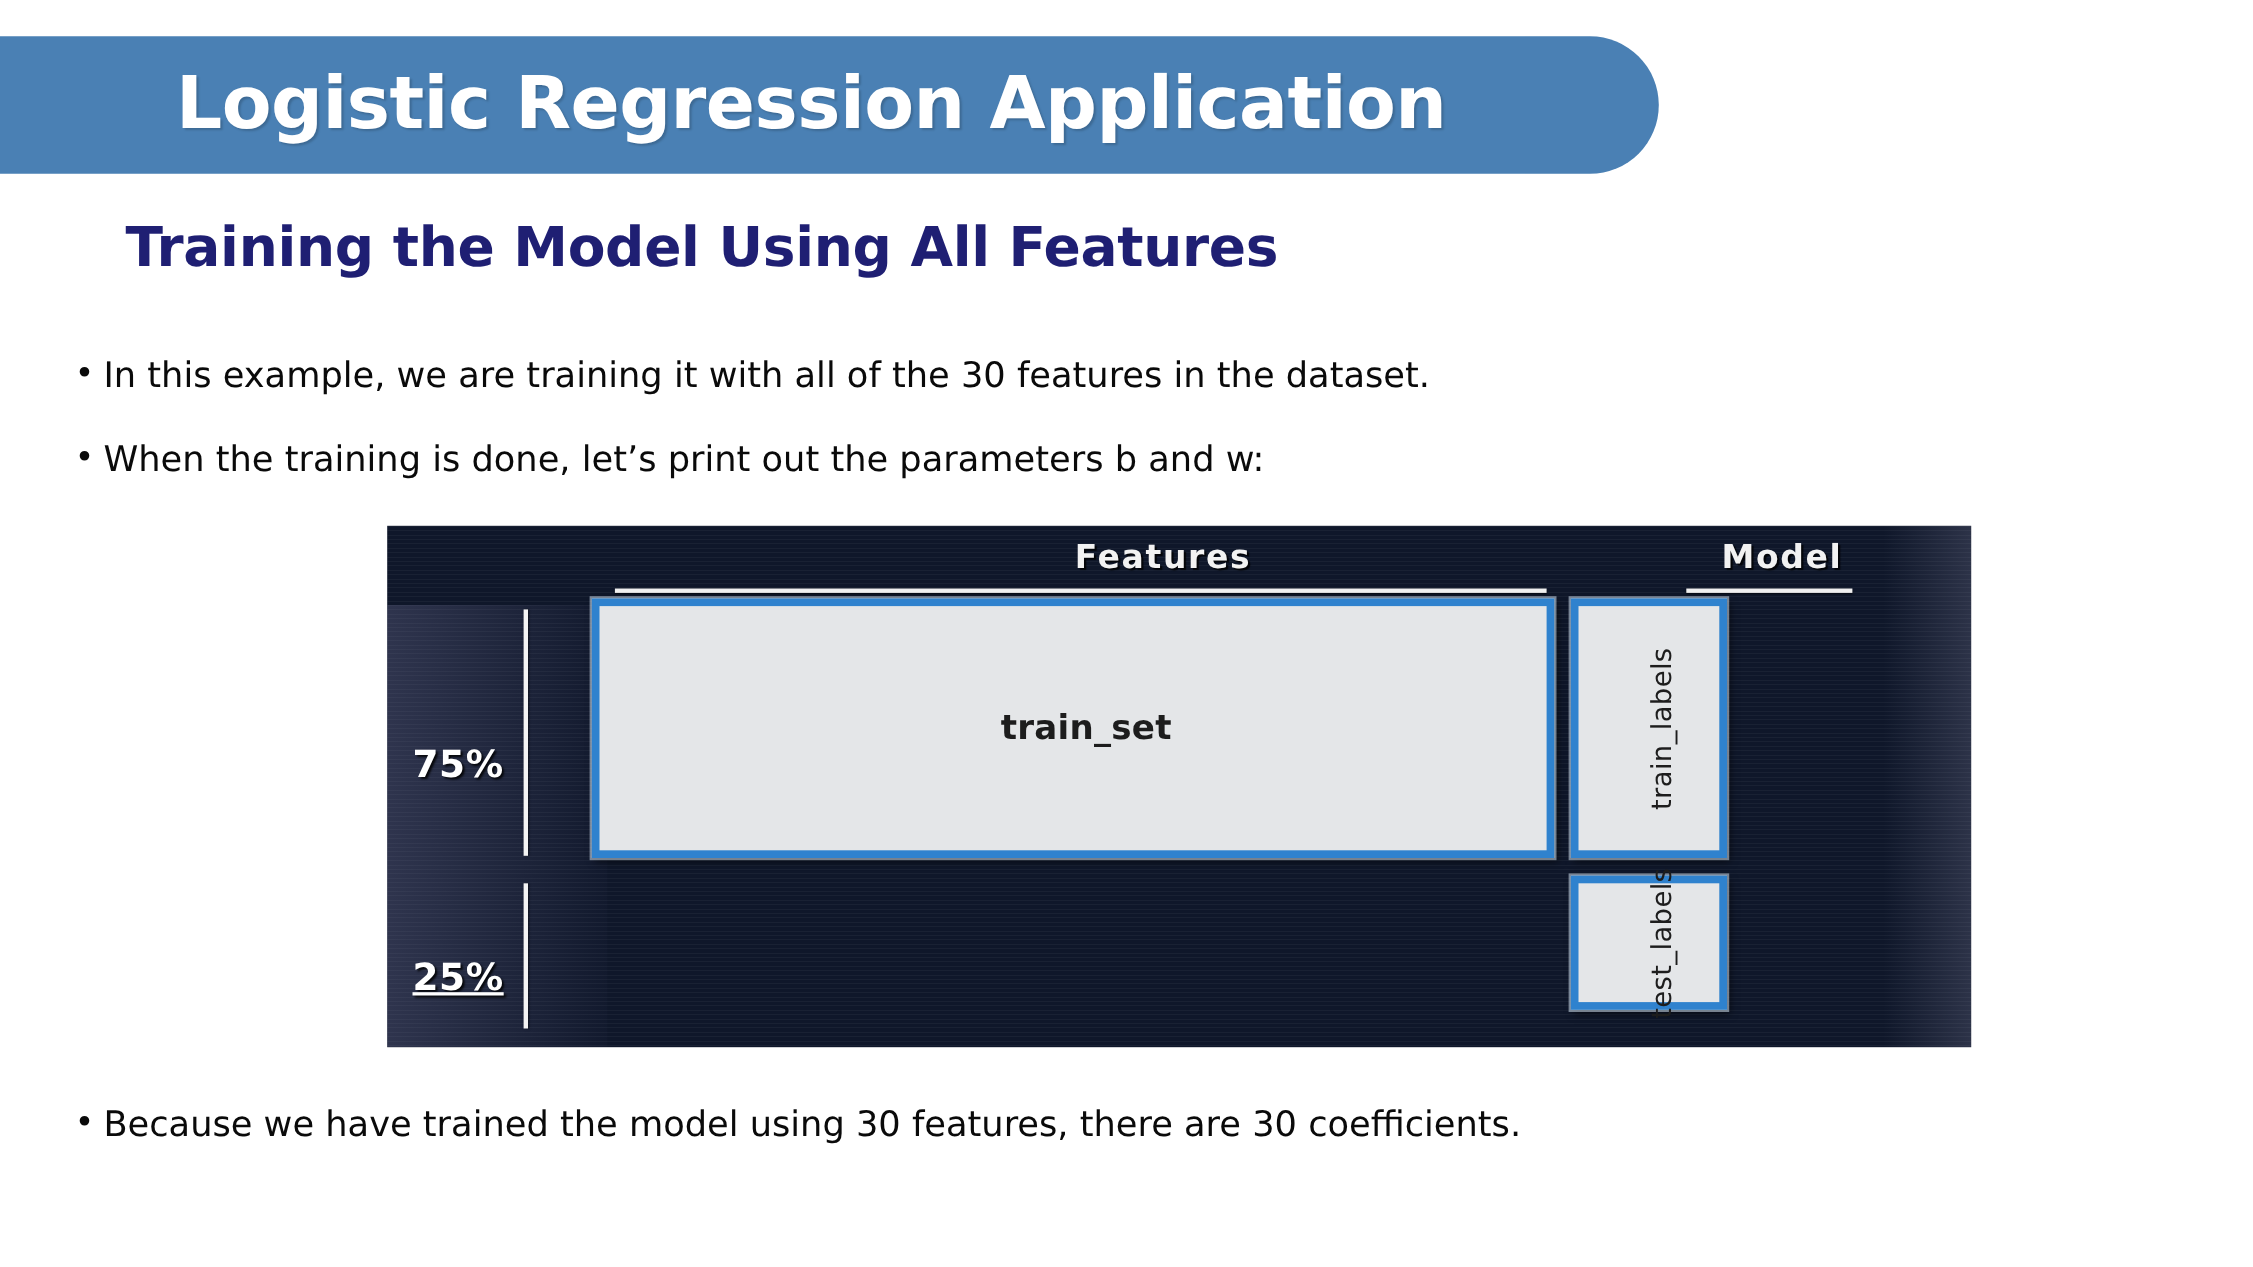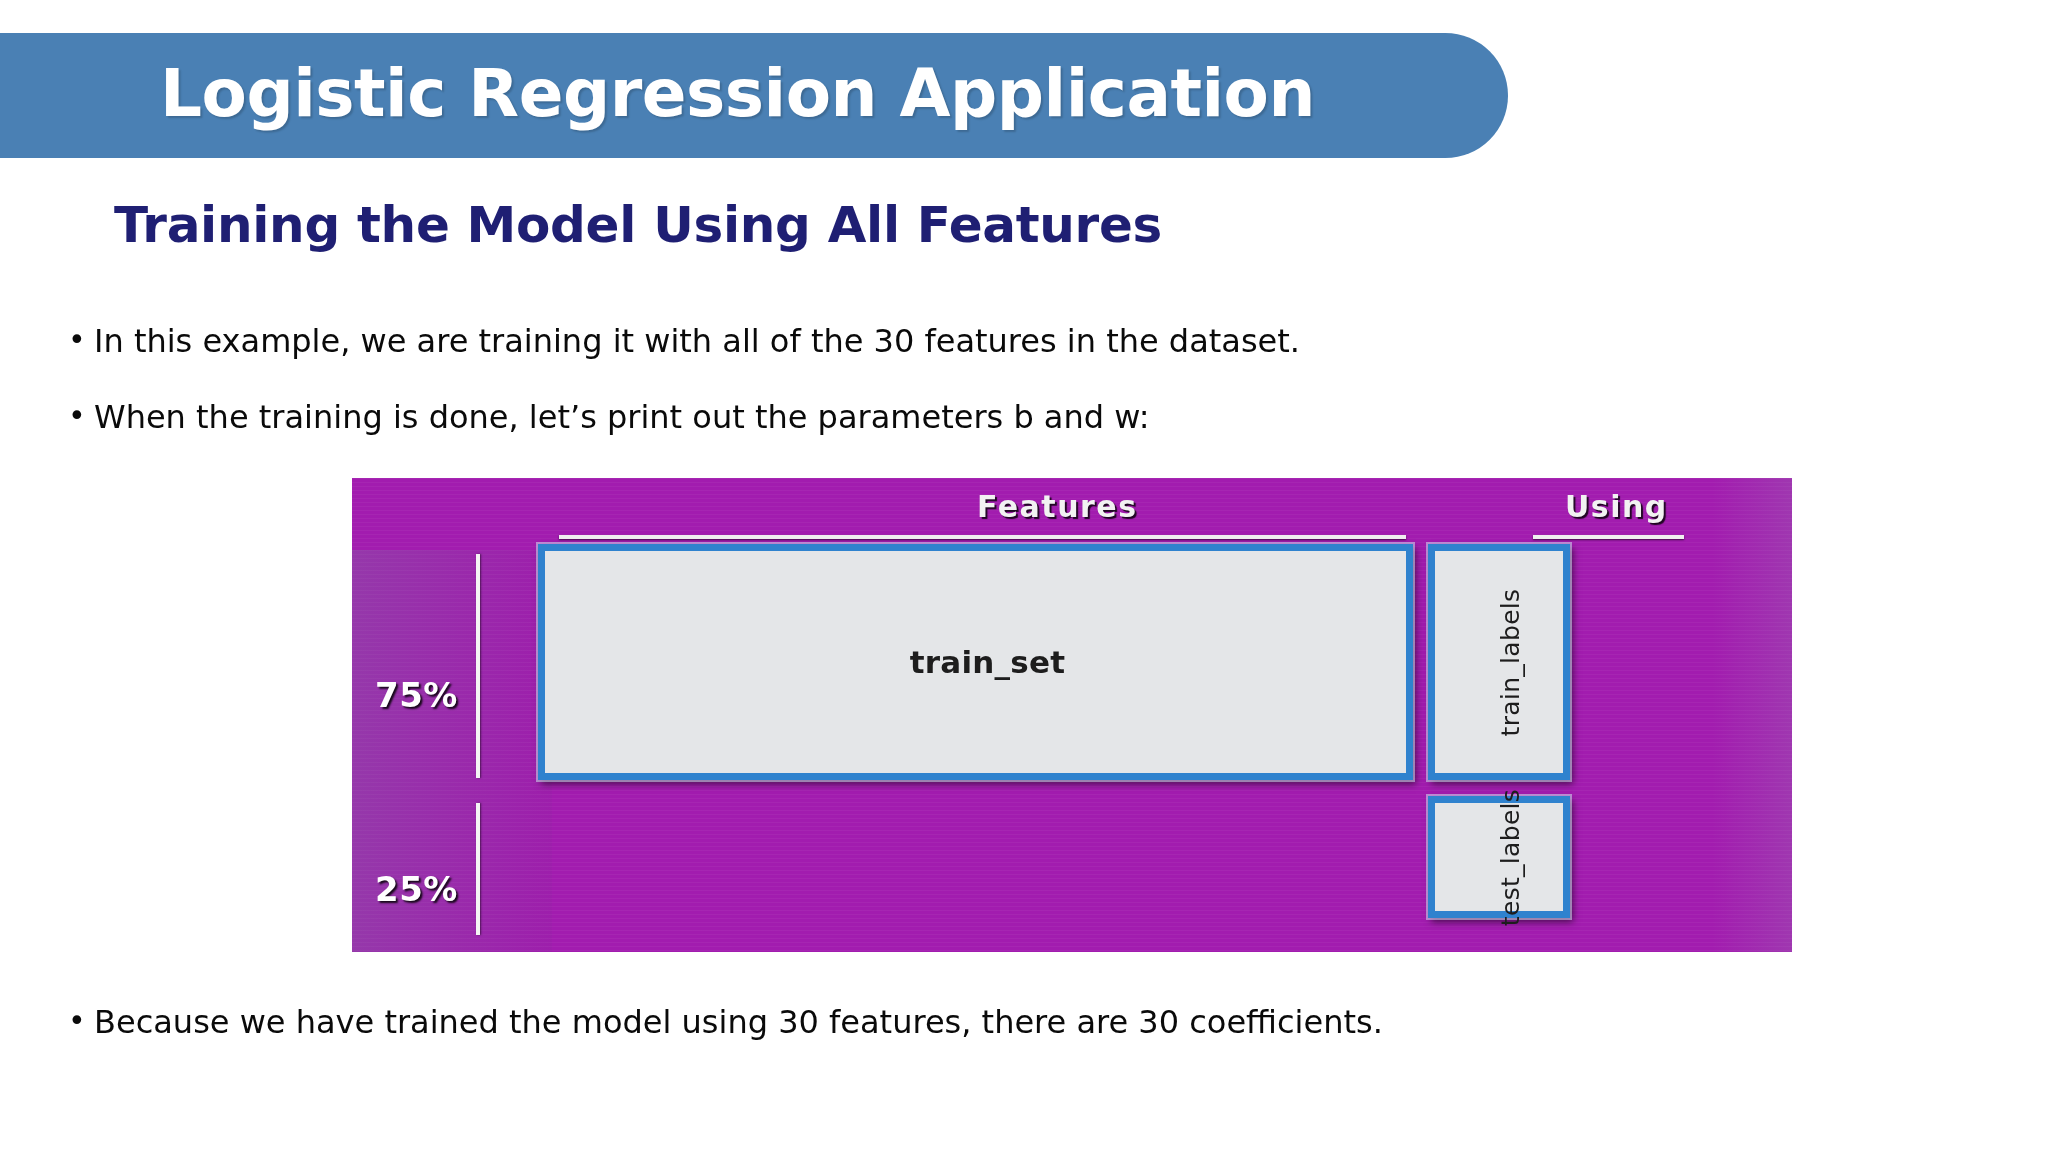--- a/index.html
+++ b/index.html
@@ -77,21 +77,21 @@
   #bullet-2 { left: 68px; top: 398px; }
   #bullet-3 { left: 68px; top: 1003px; }
 
   
   .diagram {
     position: absolute;
     left: 352px;
     top: 478px;
     width: 1440px;
     height: 474px;
-    background: #a21caf;
+    background: #0f172a;
     overflow: hidden;
   }
   
   .diagram .scanlines {
     position: absolute;
     inset: 0;
     background-image: repeating-linear-gradient(
       to bottom,
       rgba(255,255,255,0.045) 0px,
       rgba(255,255,255,0.045) 1px,
@@ -140,21 +140,21 @@
   .pct-label {
     position: absolute;
     color: #ffffff;
     font-size: 34px;
     font-weight: bold;
     letter-spacing: 0.5px;
     text-shadow: 2px 2px 2px rgba(0,0,0,0.85);
     margin-top: 24px;
   }
   #pct-75 { left: 23px; top: 173px; }
-  #pct-25 { left: 23px; top: 367px; }
+  #pct-25 { left: 23px; top: 367px; text-decoration: underline; }
 
   .bracket {
     position: absolute;
     width: 4px;
     background: #f4f4f4;
     box-shadow: 1px 0 2px rgba(0,0,0,0.5);
   }
   #bracket-75 { left: 124px; top: 76px;  height: 224px; }
   #bracket-25 { left: 124px; top: 325px; height: 132px; }
 
@@ -209,21 +209,21 @@
   <span class="btext">When the training is done, let’s print out the parameters b and w:</span>
 </div>
 
 <div class="diagram">
 
   <div class="scanlines"></div>
   <div class="left-wash"></div>
   <div class="right-wash"></div>
 
   <div class="col-head" id="features-head">Features</div>
-  <div class="col-head" id="labels-head">Using</div>
+  <div class="col-head" id="labels-head">Model</div>
 
   <div class="head-rule" id="features-rule"></div>
   <div class="head-rule" id="labels-rule"></div>
 
   <div class="pct-label" id="pct-75">75%</div>
   <div class="bracket" id="bracket-75"></div>
 
   <div class="pct-label" id="pct-25">25%</div>
   <div class="bracket" id="bracket-25"></div>
 

